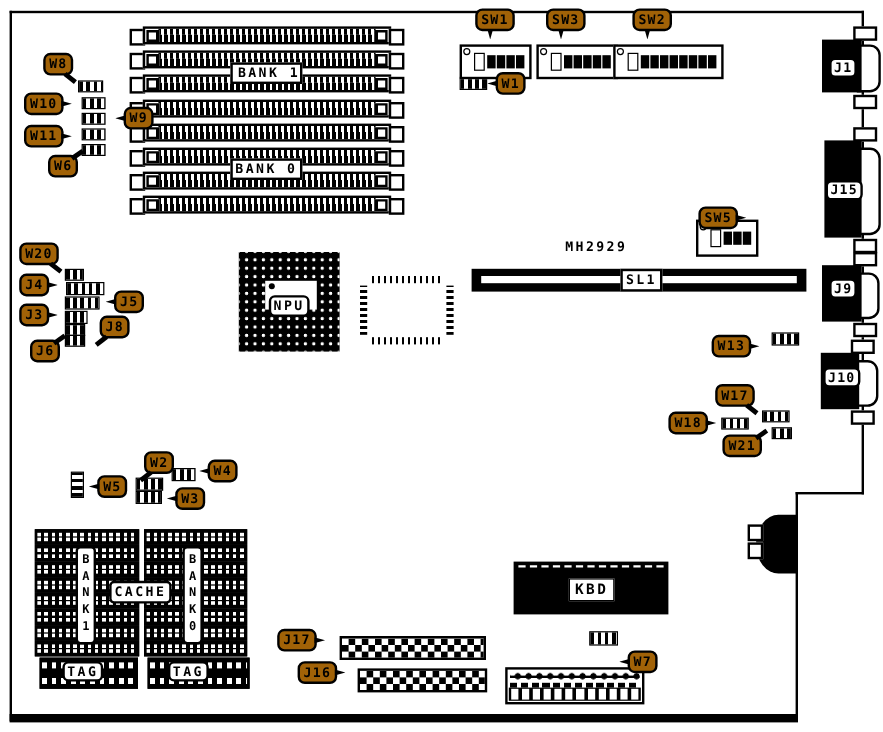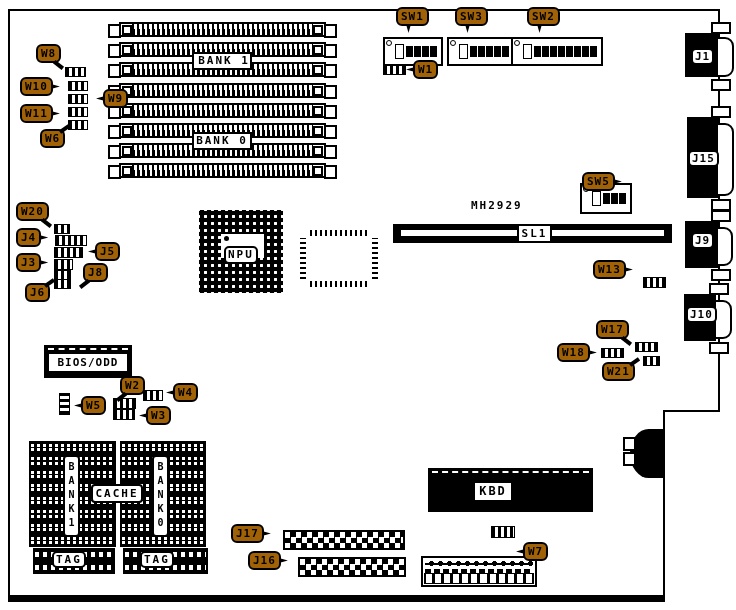--- a/index.html
+++ b/index.html
@@ -231,23 +231,20 @@
   <div class="jmp" style="left:55px;top:235px;width:30px;height:9px;"></div>
   <div class="callout tail-l" style="left:95px;top:242px;">J5</div>
   <div class="jmp" style="left:54px;top:247px;width:27px;height:9px;"></div>
   <div class="callout tail-r" style="left:16px;top:253px;">J3</div>
   <div class="jmp" style="left:54px;top:259px;width:17px;height:9px;"></div>
   <div class="callout tail-bl" style="left:83px;top:263px;">J8</div>
   <div class="jmp" style="left:54px;top:270px;width:15px;height:8px;"></div>
   <div class="callout tail-tr" style="left:25px;top:283px;">J6</div>
   <div class="jmp" style="left:54px;top:279px;width:15px;height:8px;"></div>
 
-  <div class="blackchip dash-top" style="left:44px;top:345px;width:88px;height:33px;">
-    <div class="band" style="left:4px;top:8px;width:78px;height:17px;line-height:17px;font-size:11px;letter-spacing:1px;">BIOS/ODD</div>
-  </div>
   <div class="callout tail-bl" style="left:120px;top:376px;">W2</div>
   <div class="jmp" style="left:113px;top:398px;width:21px;height:9px;"></div>
   <div class="callout tail-l" style="left:173px;top:383px;">W4</div>
   <div class="jmp" style="left:143px;top:390px;width:18px;height:9px;"></div>
   <div class="callout tail-l" style="left:81px;top:396px;">W5</div>
   <div class="jmp v" style="left:59px;top:393px;width:9px;height:20px;"></div>
   <div class="callout tail-l" style="left:146px;top:406px;">W3</div>
   <div class="jmp" style="left:113px;top:409px;width:20px;height:9px;"></div>
 
   <div class="edgetab" style="left:711px;top:22px;"></div>
@@ -267,21 +264,21 @@
   <div class="blackchip" style="left:685px;top:221px;width:33px;height:47px;"></div>
   <div class="clabel" style="left:691px;top:232px;">J9</div>
   <div class="edgetab" style="left:711px;top:269px;"></div>
 
   <div class="edgetab" style="left:709px;top:283px;"></div>
   <div class="dsub" style="left:712px;top:300px;width:16px;height:35px;"></div>
   <div class="blackchip" style="left:684px;top:294px;width:32px;height:47px;"></div>
   <div class="clabel" style="left:686px;top:306px;">J10</div>
   <div class="edgetab" style="left:709px;top:342px;"></div>
 
-  <div class="callout tail-r" style="left:593px;top:260px;">W13</div>
+  <div class="callout tail-r" style="left:593px;top:279px;">W13</div>
   <div class="jmp" style="left:643px;top:277px;width:21px;height:9px;"></div>
   <div class="callout tail-br" style="left:596px;top:320px;">W17</div>
   <div class="jmp" style="left:635px;top:342px;width:21px;height:8px;"></div>
   <div class="callout tail-r" style="left:557px;top:343px;">W18</div>
   <div class="jmp" style="left:601px;top:348px;width:21px;height:8px;"></div>
   <div class="callout tail-tr" style="left:602px;top:362px;">W21</div>
   <div class="jmp" style="left:643px;top:356px;width:15px;height:8px;"></div>
 
   <div class="din" style="left:630px;top:429px;width:34px;height:49px;"></div>
   <div class="dintab" style="left:623px;top:437px;"></div>
@@ -313,21 +310,21 @@
   <div class="tagchip" style="left:33px;top:548px;width:78px;height:22px;"></div>
   <div class="tagchip" style="left:123px;top:548px;width:81px;height:22px;"></div>
   <div class="clabel" style="left:52px;top:551px;letter-spacing:2px;">TAG</div>
   <div class="clabel" style="left:140px;top:551px;letter-spacing:2px;">TAG</div>
 
   <div class="callout tail-r" style="left:231px;top:524px;">J17</div>
   <div class="pinhdr" style="left:283px;top:530px;width:118px;height:16px;"></div>
   <div class="callout tail-r" style="left:248px;top:551px;">J16</div>
   <div class="pinhdr" style="left:298px;top:557px;width:104px;height:16px;"></div>
 
-  <div class="blackchip dash-top" style="left:428px;top:468px;width:129px;height:44px;padding-left:36px;">
+  <div class="blackchip dash-top" style="left:428px;top:468px;width:129px;height:44px;">
     <div class="band" style="left:46px;top:14px;width:36px;height:17px;line-height:17px;">KBD</div>
   </div>
   <div class="jmp" style="left:491px;top:526px;width:22px;height:10px;"></div>
   <div class="callout tail-l" style="left:523px;top:542px;">W7</div>
 
   <div class="terminal" style="left:421px;top:556px;width:112px;height:27px;">
     <div class="trow-dots"></div>
     <div class="trow-dash"></div>
     <div class="tstrip">
         <span class="tpin"></span>

